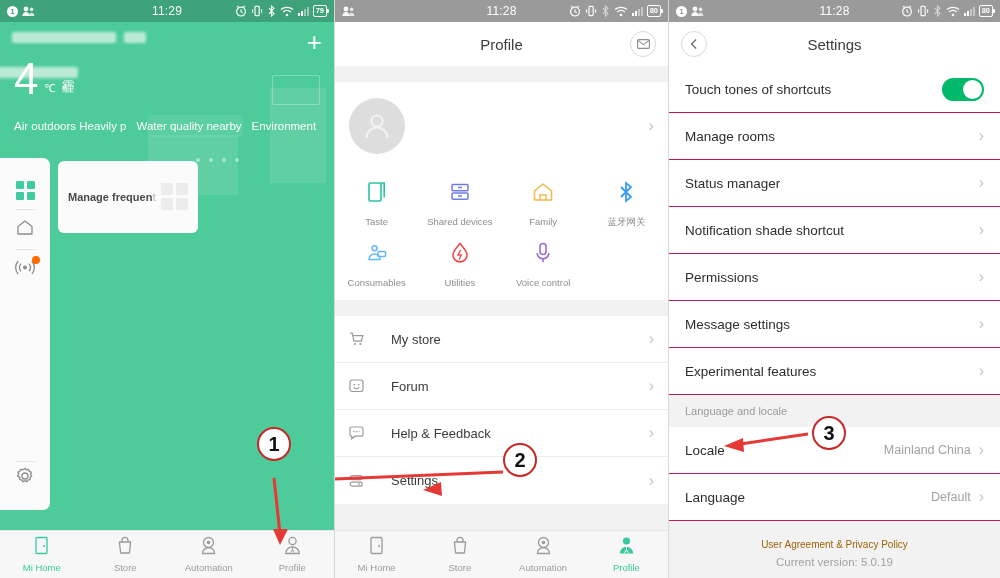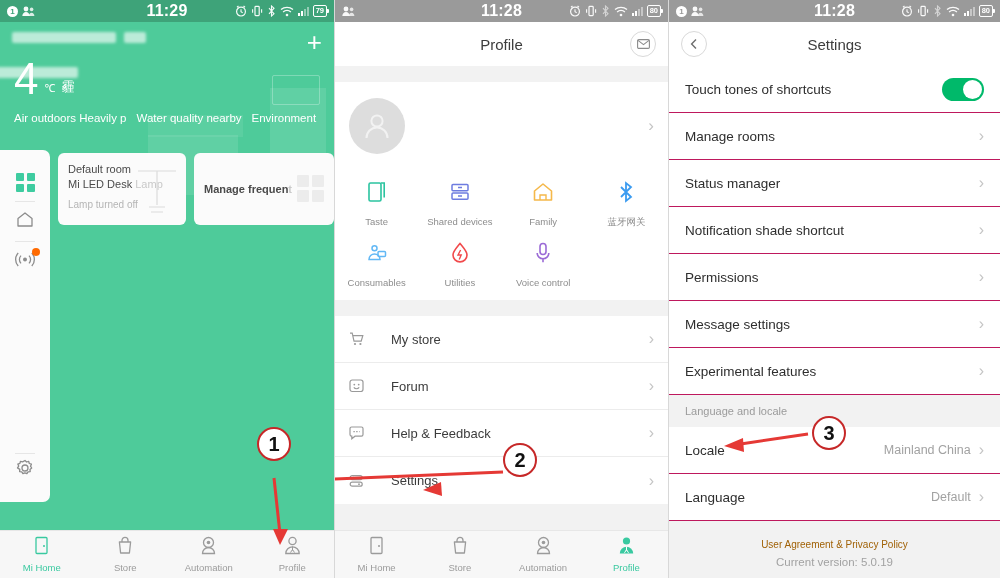--- a/index.html
+++ b/index.html
@@ -17,21 +17,21 @@
   
   .statusbar {
     height: 22px; display: flex; align-items: center;
     padding: 0 7px; font-size: 12px; font-weight: bold;
     position: relative;
   }
   .sb-green { background: #3EA379; color: #ffffff; }
   .sb-grey  { background: #9a9a9a; color: #ffffff; }
   .sb-left { display: flex; align-items: center; gap: 4px; }
   .sb-time { position: absolute; left: 0; right: 0; text-align: center;
-             font-size: 16px; font-weight: bold; letter-spacing: .2px; }
+             font-size: 12px; font-weight: normal; letter-spacing: .2px; }
   .sb-right { margin-left: auto; display: flex; align-items: center; gap: 4px; z-index:2;}
   .sb-ico { display: inline-flex; align-items: center; opacity: .95; }
   .batt {
     border: 1px solid #fff; border-radius: 2px; font-size: 7.5px;
     padding: 0px 2px; line-height: 10px; font-weight: bold; position: relative;
   }
   .batt:after{content:"";position:absolute;right:-3px;top:3px;width:2px;height:4px;background:#fff;border-radius:0 1px 1px 0;}
   .circ-1 { width: 11px; height: 11px; border-radius: 50%; background: #fff;
             color: #3EA379; font-size: 8px; display:flex; align-items:center;
             justify-content:center; font-weight:bold; }
@@ -43,21 +43,21 @@
 
   
   .p1-head { padding: 10px 12px 0 12px; display:flex; align-items:flex-start; }
   .blurbar { background: rgba(255,255,255,.62); border-radius: 2px; filter: blur(1.4px); }
   .plus { margin-left:auto; color:#fff; font-size: 26px; line-height: 20px; font-weight: 300; }
   .weather { padding: 6px 14px 0 14px; position: relative; z-index: 2;}
   .wrow { display: flex; align-items: flex-end; gap: 6px; }
   .temp { font-size: 44px; color: #fff; font-weight: 300; line-height: .95; }
   .degc { font-size: 11px; color: #fff; padding-bottom: 5px; }
   .wcn  { font-size: 13px; color: #fff; padding-bottom: 4px; filter: blur(.4px);}
-  .wmeta { margin-top: 12px; display:flex; align-items:center; color:#fff;
+  .wmeta { margin-top: 20px; display:flex; align-items:center; color:#fff;
            font-size: 11.5px; white-space: nowrap; overflow:hidden;}
   .wmeta span { padding-right: 5px; }
   .wsep { width:1px; height:11px; background: rgba(255,255,255,.55); margin-right:5px; }
   .appliance { position:absolute; }
   .ap-fridge { right: 8px; top: 88px; width: 56px; height: 95px; background: rgba(255,255,255,.10); }
   .ap-micro  { right: 14px; top: 75px; width: 48px; height: 30px;
                border: 1.5px solid rgba(255,255,255,.28); border-radius:2px;}
   .ap-oven   { left: 148px; top: 135px; width: 90px; height: 60px; background: rgba(255,255,255,.10);}
   .ap-cab    { left: 148px; top: 115px; width: 95px; height: 22px; background: rgba(255,255,255,.08);}
   .ap-dots   { position:absolute; left:196px; top:158px; display:flex; gap:9px;}
@@ -278,30 +278,20 @@
           <span>
             <svg width="18" height="18" viewBox="0 0 18 18">
                 <circle cx="9" cy="9" r="3" fill="none" stroke="#8c8c8c" stroke-width="1.3"></circle>
                 <path d="M9 1.5 10.6 3l2.1-.6.6 2.1 2.1.7-.9 2 1.2 1.8-1.7 1.4.2 2.2-2.2.2-1.1 1.9-2-.9-2 .9-1.1-1.9-2.2-.2.2-2.2L1.5 8.9 2.7 7.1l-.9-2 2.1-.7.6-2.1 2.1.6z" fill="none" stroke="#8c8c8c" stroke-width="1.3" stroke-linejoin="round"></path>
               </svg>
           </span>
         </div>
       </div>
 
       <div class="cards">
-        <div class="card card-a">
-          <div class="c-room">Default room</div>
-          <div class="c-dev"><span>Mi LED Desk </span><em>Lamp</em></div>
-          <div class="c-sub">Lamp turned off</div>
-          <span class="lampart">
-            <svg width="46" height="52" viewBox="0 0 46 52">
-                <path d="M4 8h38M23 8v34M15 44h16M17 49h12" stroke="#dcdcdc" stroke-width="1.2" fill="none"></path>
-              </svg>
-          </span>
-        </div>
         <div class="card card-b">
           <div class="mf-label"><span>Manage frequen</span><em>t</em></div>
           <span class="mf-grid">
               <i></i>
               <i></i>
               <i></i>
               <i></i>
             </span>
         </div>
       </div>

